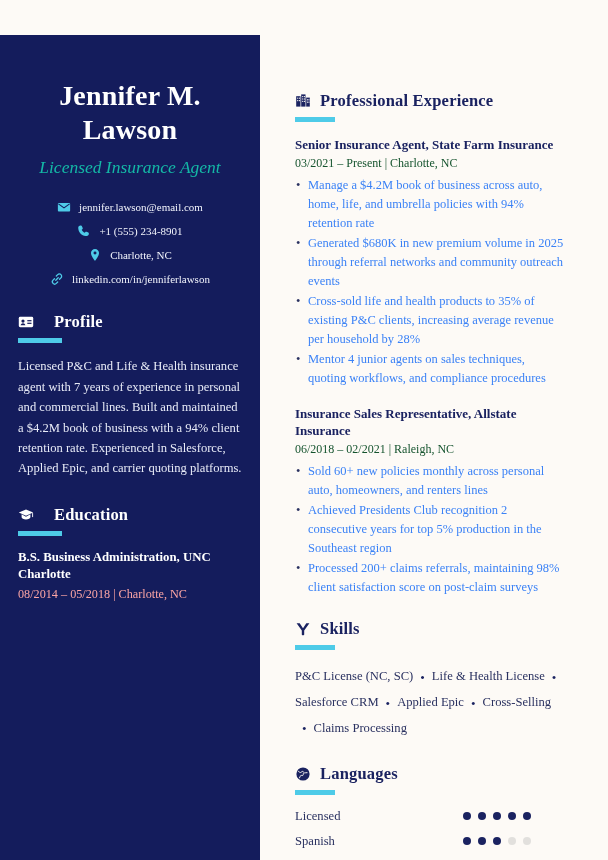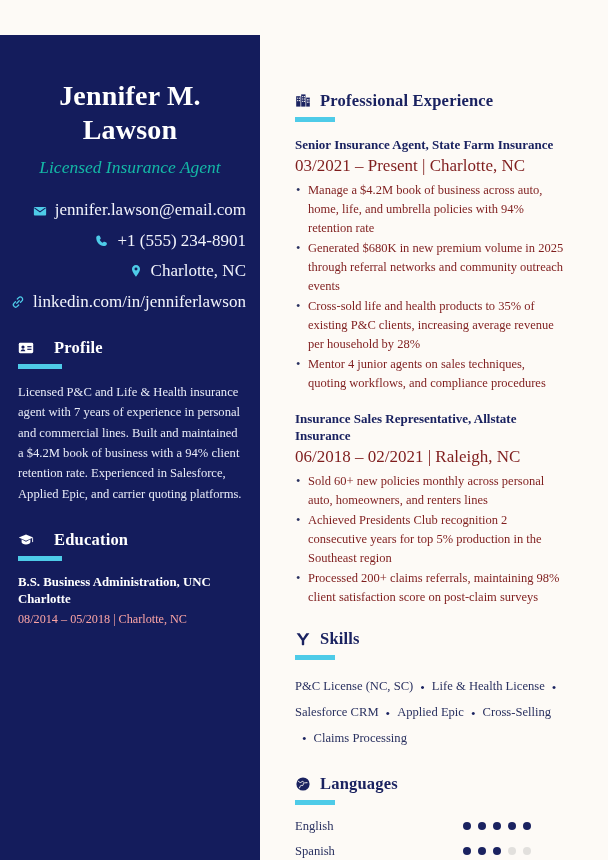--- a/index.html
+++ b/index.html
@@ -51,24 +51,24 @@
     color: #14b8a6;
   }
 
   .contacts {
     margin-top: 22px;
     padding: 0 14px;
   }
   .contact-row {
     display: flex;
     align-items: center;
-    justify-content: flex-end;
+    justify-content: center;
     gap: 8px;
     margin-bottom: 10px;
-    font-size: 17px;
+    font-size: 11px;
     color: #f2f4fc;
     line-height: 1.2;
   }
   .contact-row .ic {
     display: inline-flex;
     align-items: center;
     justify-content: center;
     width: 14px;
     height: 14px;
     flex: none;
@@ -163,36 +163,36 @@
   }
 
   .job { margin-bottom: 17px; }
   .job-role {
     font-size: 13px;
     font-weight: bold;
     color: #1a2260;
     line-height: 1.32;
   }
   .job-meta {
-    font-size: 17px;
-    color: #7f1d1d;
+    font-size: 12px;
+    color: #14532d;
     margin-top: 3px;
     margin-bottom: 5px;
   }
   ul.bullets {
     list-style: none;
     margin: 0;
     padding: 0;
   }
   ul.bullets li {
     position: relative;
     padding-left: 13px;
     font-size: 12.5px;
     line-height: 1.52;
-    color: #7f1d1d;
+    color: #3b82f6;
     margin-bottom: 1px;
   }
   ul.bullets li::before {
     content: "•";
     position: absolute;
     left: 1px;
     top: -0.5px;
     color: #2a3160;
     font-size: 12.5px;
   }
@@ -400,21 +400,21 @@
           <svg width="16" height="16" viewBox="0 0 16 16">
               <circle cx="8" cy="8" r="6.6" fill="#1a2260"></circle>
               <path d="M3.2 5.2 c1.1.5 1.4 1.4 2.4 1.3 c1-.1 1.1-1.2 2.1-1.1 c.9.1.8 1.3 1.8 1.5 c.9.2 1.6-.5 2.6-.3 M4.6 11.9 c.6-.8.3-1.8 1.1-2.3 c.9-.5 1.7.3 2.3-.3 c.6-.6-.2-1.4.4-2" stroke="#fdfaf6" stroke-width="0.95" fill="none" stroke-linecap="round"></path>
             </svg>
         </span>
         <h2>Languages</h2>
       </div>
       <div class="main-accent"></div>
 
       <div class="lang-row">
-        <span class="lang-name">English</span>
+        <span class="lang-name">Licensed</span>
         <span class="lang-dots">
             <span class="dot"></span>
             <span class="dot"></span>
             <span class="dot"></span>
             <span class="dot"></span>
             <span class="dot"></span>
           </span>
       </div>
 
       <div class="lang-row">

